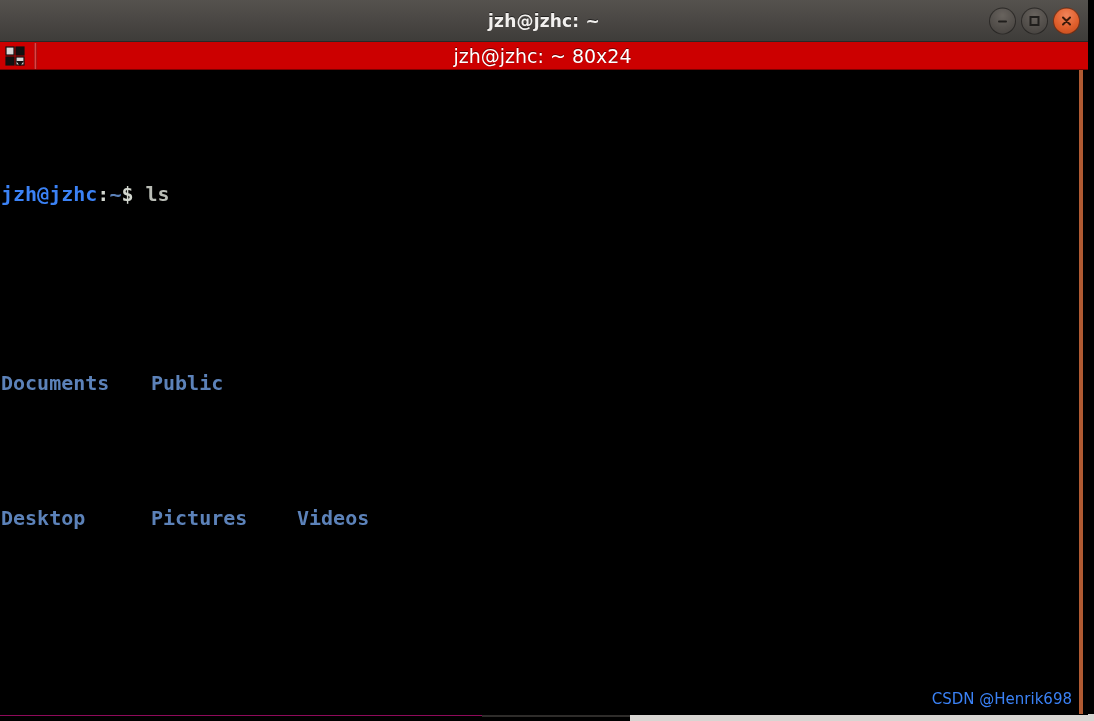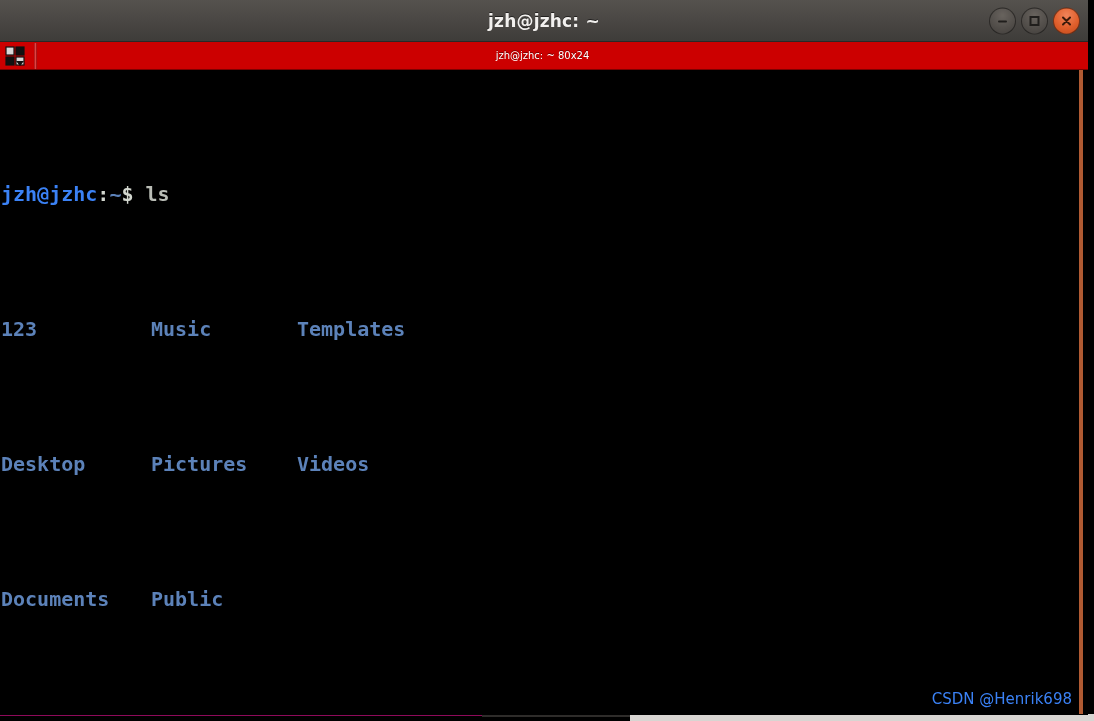--- a/index.html
+++ b/index.html
@@ -131,21 +131,21 @@
     height: 26px;
     margin-left: 6px;
     background: linear-gradient(to right, #8e0000 0%, #f05050 40%, #8e0000 100%);
     flex: none;
   }
 
   .tab-label {
     flex: 1;
     text-align: center;
     font-family: "DejaVu Sans", sans-serif;
-    font-size: 10px;
+    font-size: 19px;
     color: #ffffff;
     white-space: nowrap;
     text-shadow: 0 -1px 0 rgba(0,0,0,.45);
     margin-right: 40px;
   }
 
   
   .terminal {
     position: relative;
     width: 100%;
@@ -254,27 +254,26 @@
 
       <div class="term-border-right-outer"></div>
       <div class="term-border-right"></div>
 
       <div class="term-screen">
 
         
         <div><span class="c-green-b">jzh@jzhc</span><span class="c-white">:</span><span class="c-blue">~</span><span class="c-white">$</span><span class="c-gray"> ls</span></div>
 
         
-        <div><span class="c-blue listing-col" style="display:inline-block;width:150px">123</span><span class="c-blue listing-col" style="display:inline-block;width:146px">Music</span><span class="c-blue listing-col" style="display:inline-block">Templates</span></div>
+
+        
+        <div><span class="c-blue listing-col" style="display:inline-block;width:150px">Documents</span><span class="c-blue listing-col" style="display:inline-block;width:146px">Public</span><span class="c-blue listing-col" style="display:inline-block"></span></div>
 
         
         <div><span class="c-blue listing-col" style="display:inline-block;width:150px">Desktop</span><span class="c-blue listing-col" style="display:inline-block;width:146px">Pictures</span><span class="c-blue listing-col" style="display:inline-block">Videos</span></div>
-
-        
-        <div><span class="c-blue listing-col" style="display:inline-block;width:150px">Documents</span><span class="c-blue listing-col" style="display:inline-block;width:146px">Public</span><span class="c-blue listing-col" style="display:inline-block"></span></div>
 
         
         
 
         
         
 
       </div>
 
       <div class="watermark">CSDN @Henrik698</div>

